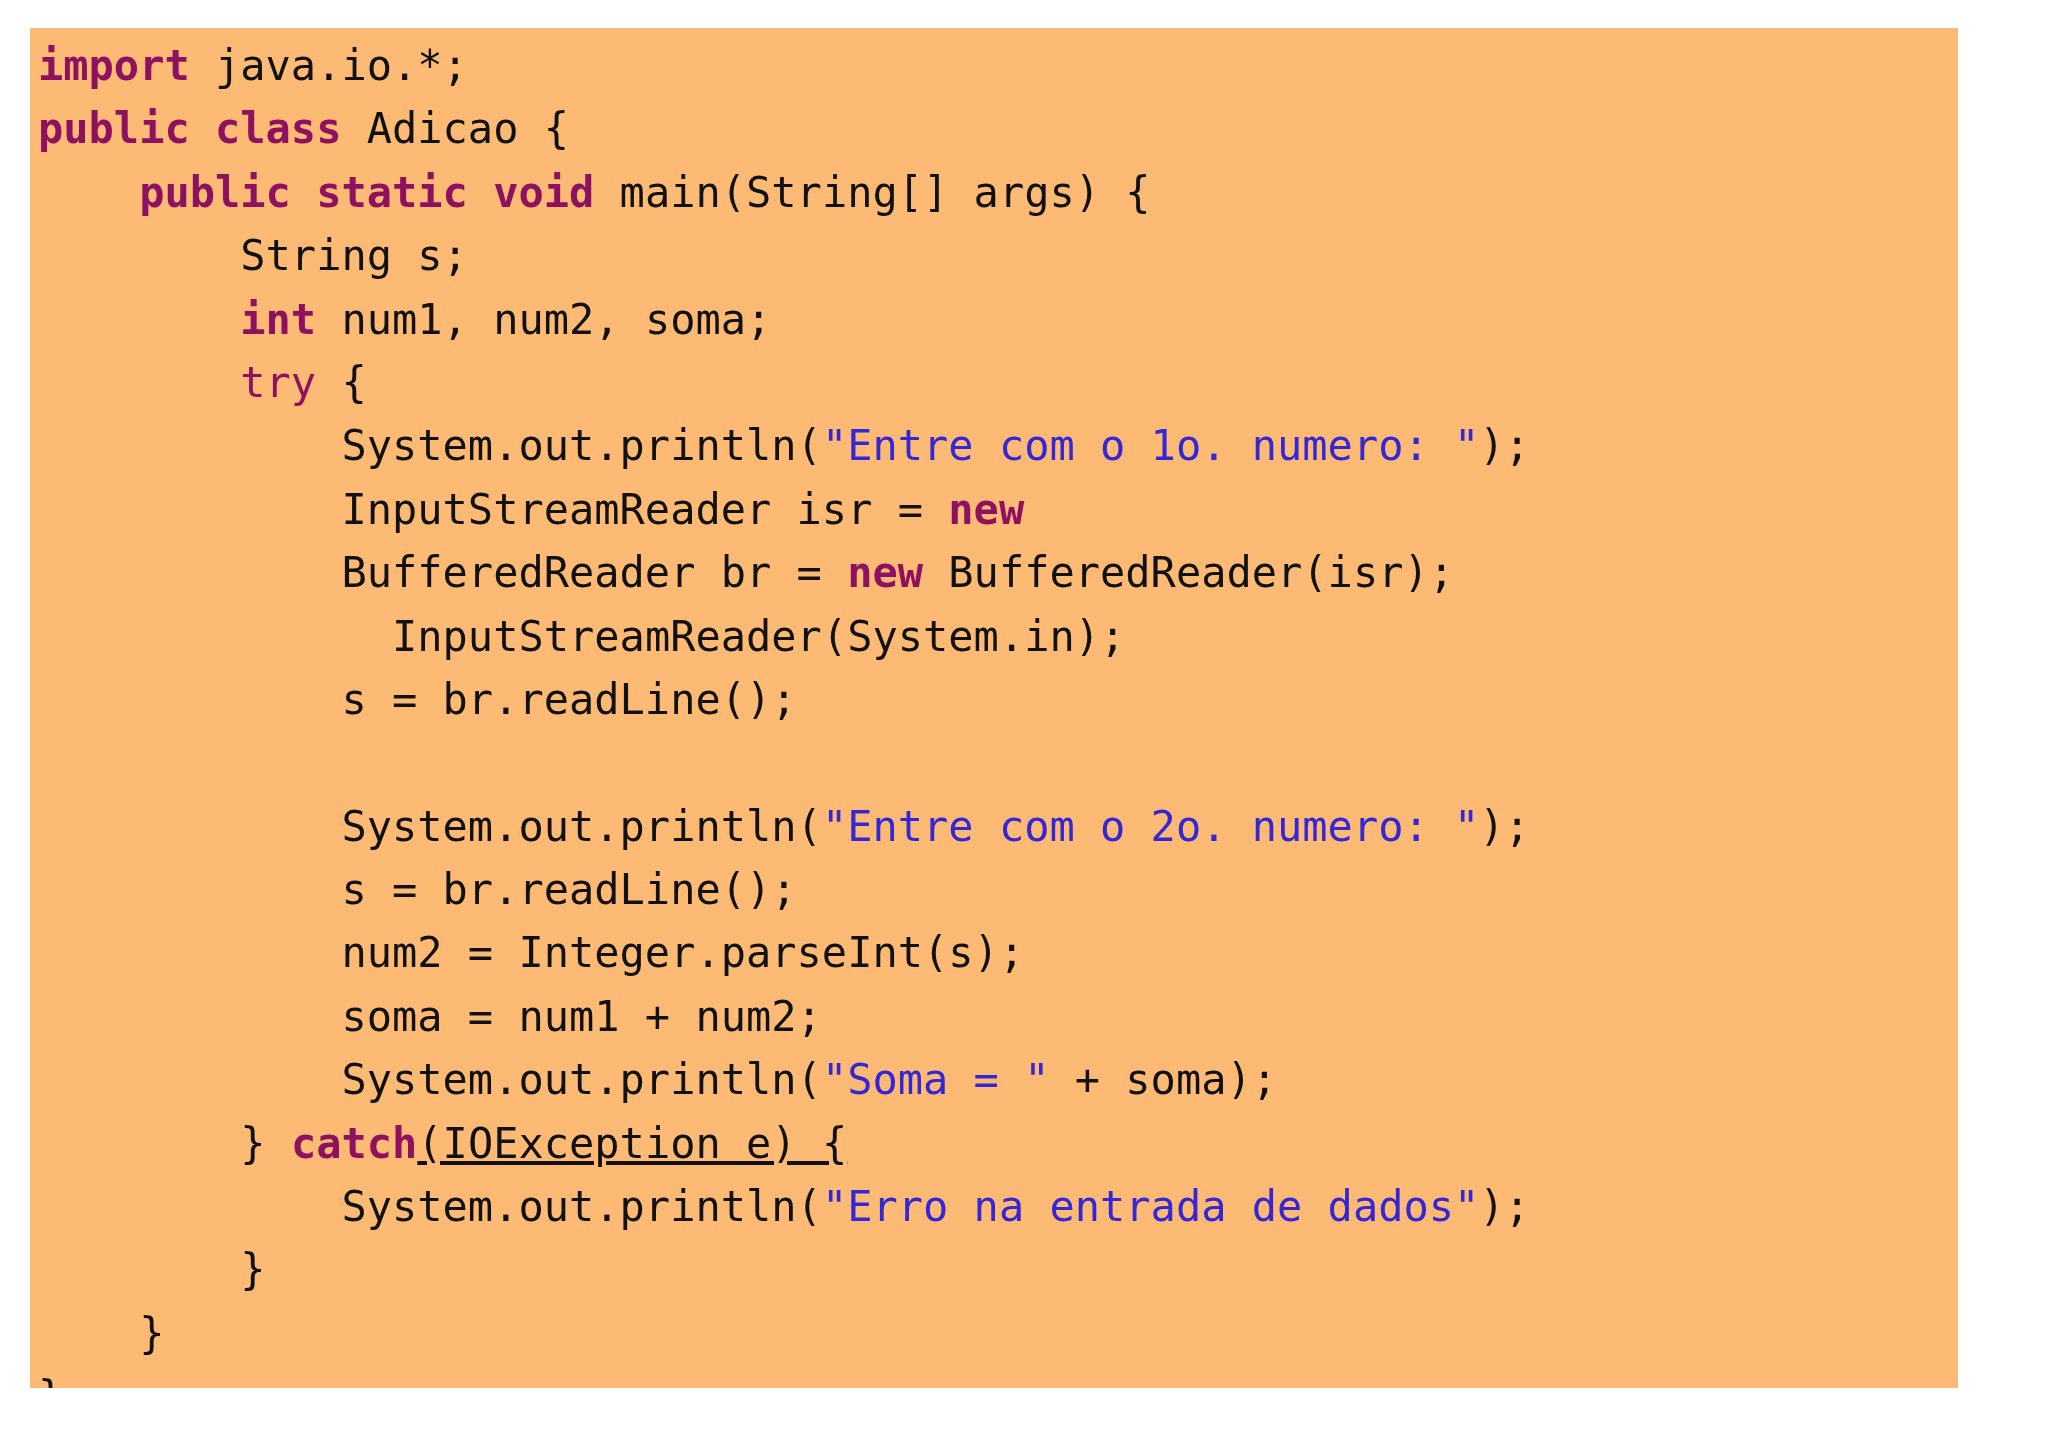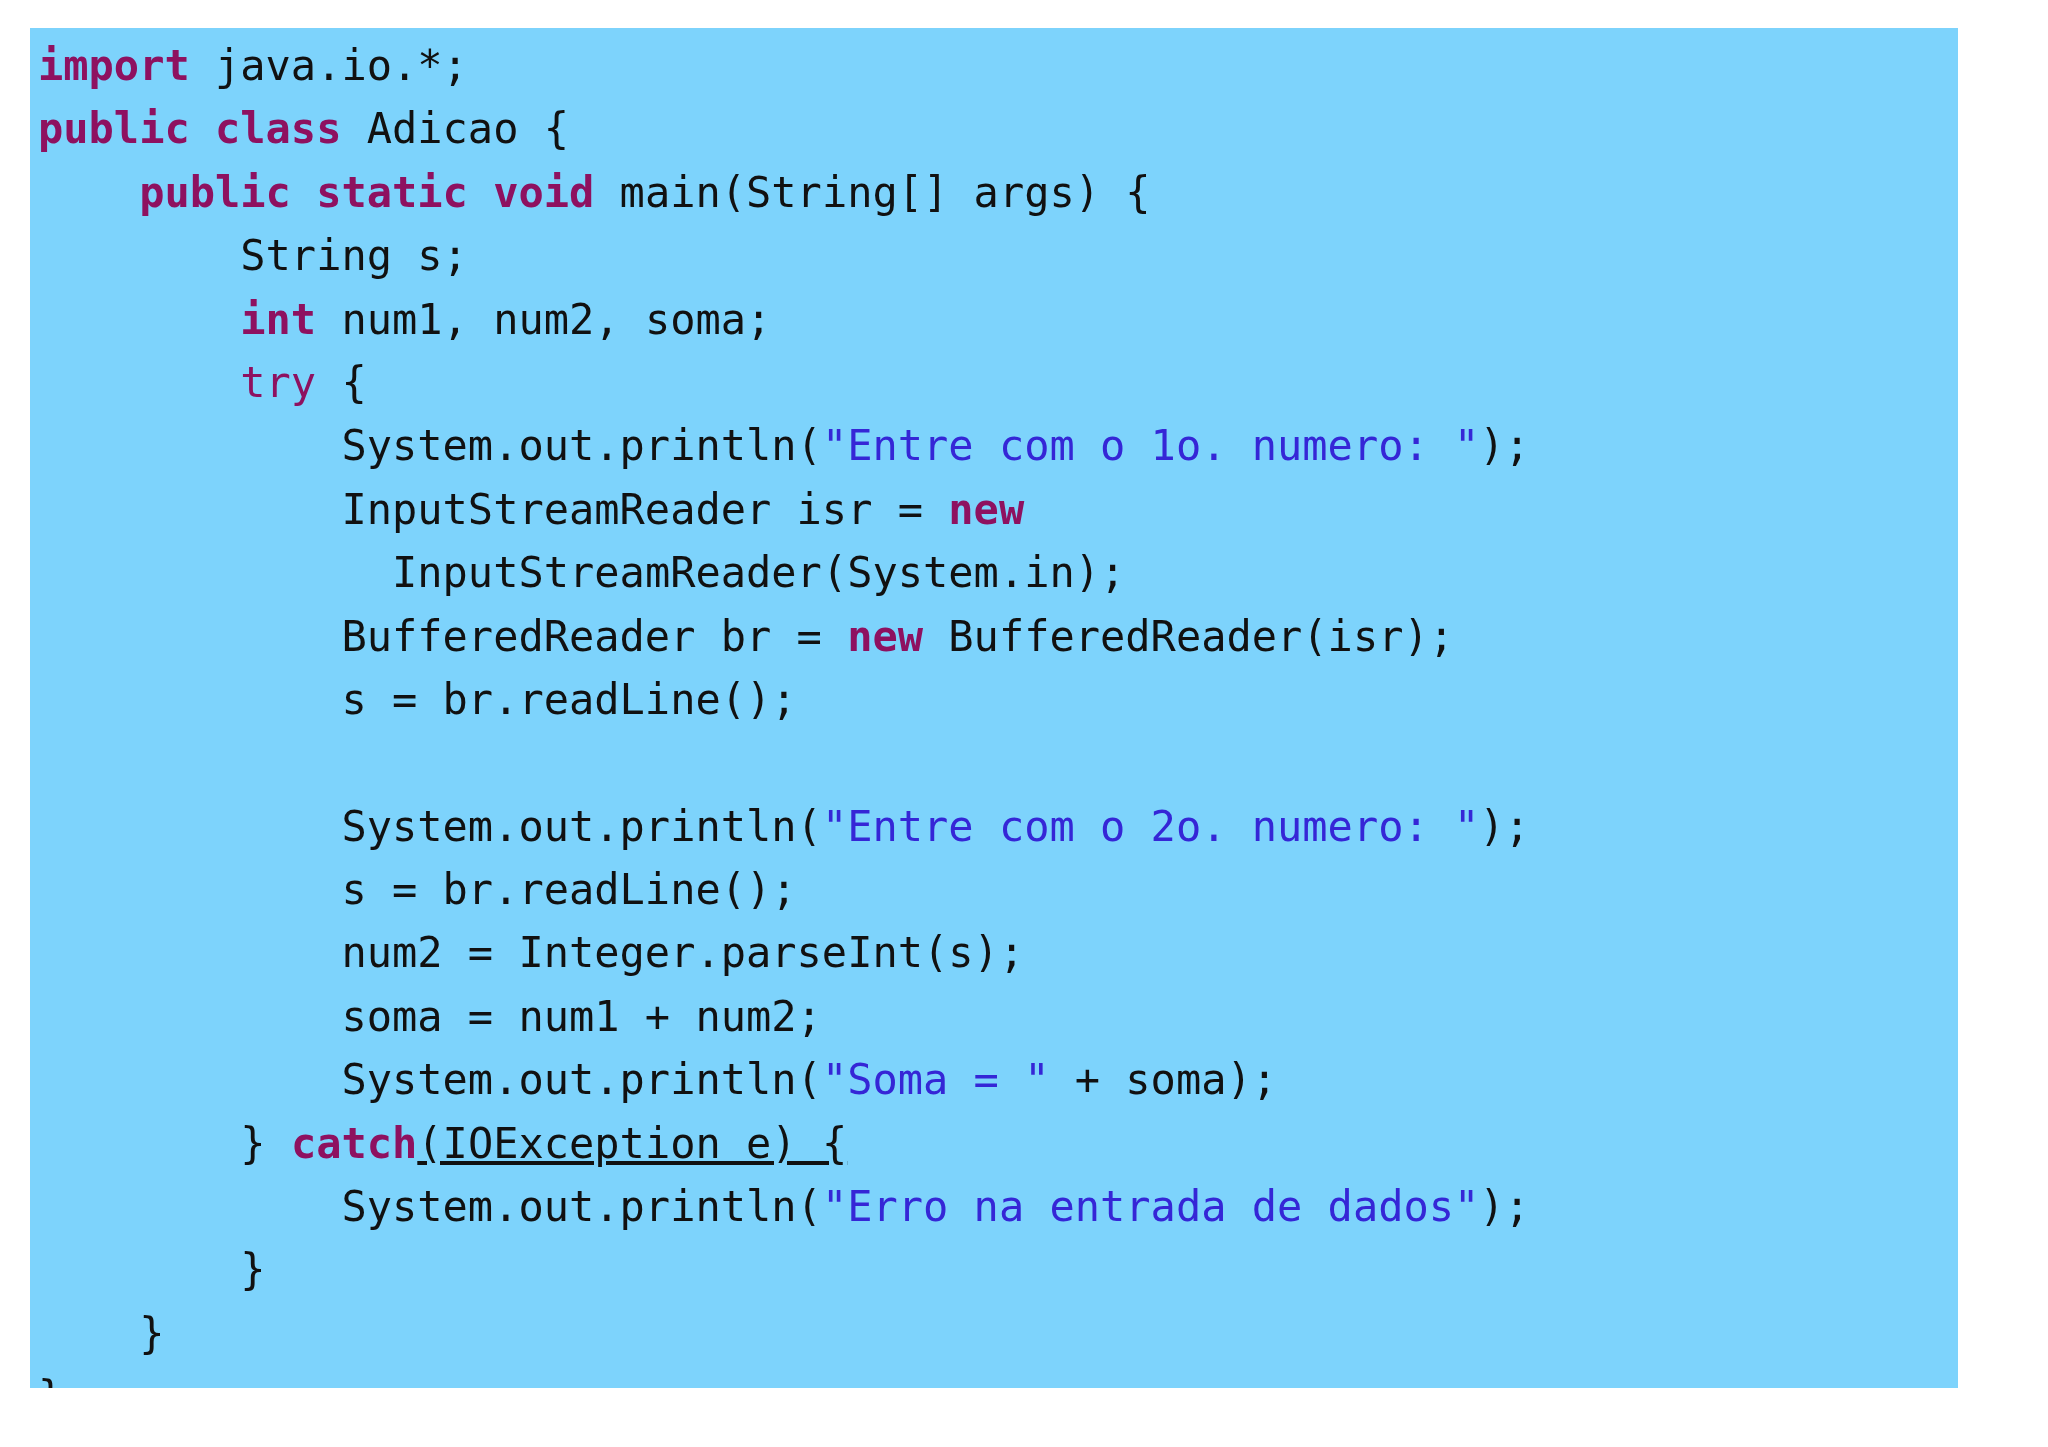--- a/index.html
+++ b/index.html
@@ -48,31 +48,31 @@
   .str {
     color: #3526D6;
   }
   .plain {
     color: #111111;
   }
 </style>
 </head>
 <body>
 
-<div id="code-block" style="background: #7dd3fc;">
+<div id="code-block" style="background: #fdba74;">
     <div class="code-line"><span class="tok kw" style="color: rgb(142, 17, 96); font-weight: bold;">import</span><span class="tok plain" style="color: rgb(17, 17, 17);"> java.io.*;</span></div>
     <div class="code-line"><span class="tok kw" style="color: rgb(142, 17, 96); font-weight: bold;">public class</span><span class="tok plain" style="color: rgb(17, 17, 17);"> Adicao {</span></div>
     <div class="code-line"><span class="tok plain">    </span><span class="tok kw" style="color: rgb(142, 17, 96); font-weight: bold;">public static void</span><span class="tok plain" style="color: rgb(17, 17, 17);"> main(String[] args) {</span></div>
     <div class="code-line"><span class="tok plain">        </span><span class="tok plain" style="color: rgb(17, 17, 17);">String s;</span></div>
     <div class="code-line"><span class="tok plain">        </span><span class="tok kw" style="color: rgb(142, 17, 96); font-weight: bold;">int</span><span class="tok plain" style="color: rgb(17, 17, 17);"> num1, num2, soma;</span></div>
     <div class="code-line"><span class="tok plain">        </span><span class="tok kw" style="color: rgb(142, 17, 96); font-weight: normal;">try</span><span class="tok plain" style="color: rgb(17, 17, 17);"> {</span></div>
     <div class="code-line"><span class="tok plain">            </span><span class="tok plain" style="color: rgb(17, 17, 17);">System.out.println(</span><span class="tok str" style="color: rgb(53, 38, 214);">"Entre com o 1o. numero: "</span><span class="tok plain" style="color: rgb(17, 17, 17);">);</span></div>
     <div class="code-line"><span class="tok plain">            </span><span class="tok plain" style="color: rgb(17, 17, 17);">InputStreamReader isr = </span><span class="tok kw" style="color: rgb(142, 17, 96); font-weight: bold;">new</span></div>
+    <div class="code-line"><span class="tok plain">            </span><span class="tok plain" style="color: rgb(17, 17, 17);">BufferedReader br = </span><span class="tok kw" style="color: rgb(142, 17, 96); font-weight: bold;">new</span><span class="tok plain" style="color: rgb(17, 17, 17);"> BufferedReader(isr);</span></div>
     <div class="code-line"><span class="tok plain">              </span><span class="tok plain" style="color: rgb(17, 17, 17);">InputStreamReader(System.in);</span></div>
-    <div class="code-line"><span class="tok plain">            </span><span class="tok plain" style="color: rgb(17, 17, 17);">BufferedReader br = </span><span class="tok kw" style="color: rgb(142, 17, 96); font-weight: bold;">new</span><span class="tok plain" style="color: rgb(17, 17, 17);"> BufferedReader(isr);</span></div>
     <div class="code-line"><span class="tok plain">            </span><span class="tok plain" style="color: rgb(17, 17, 17);">s = br.readLine();</span></div>
     <div class="code-line"><span class="tok plain">            </span></div>
     <div class="code-line"><span class="tok plain">            </span><span class="tok plain" style="color: rgb(17, 17, 17);">System.out.println(</span><span class="tok str" style="color: rgb(53, 38, 214);">"Entre com o 2o. numero: "</span><span class="tok plain" style="color: rgb(17, 17, 17);">);</span></div>
     <div class="code-line"><span class="tok plain">            </span><span class="tok plain" style="color: rgb(17, 17, 17);">s = br.readLine();</span></div>
     <div class="code-line"><span class="tok plain">            </span><span class="tok plain" style="color: rgb(17, 17, 17);">num2 = Integer.parseInt(s);</span></div>
     <div class="code-line"><span class="tok plain">            </span><span class="tok plain" style="color: rgb(17, 17, 17);">soma = num1 + num2;</span></div>
     <div class="code-line"><span class="tok plain">            </span><span class="tok plain" style="color: rgb(17, 17, 17);">System.out.println(</span><span class="tok str" style="color: rgb(53, 38, 214);">"Soma = "</span><span class="tok plain" style="color: rgb(17, 17, 17);"> + soma);</span></div>
     <div class="code-line"><span class="tok plain">        </span><span class="tok plain" style="color: rgb(17, 17, 17);">} </span><span class="tok kw" style="color: rgb(142, 17, 96); font-weight: bold;">catch</span><span class="tok plain" style="color: rgb(17, 17, 17); text-decoration: underline;">(IOException e) {</span></div>
     <div class="code-line"><span class="tok plain">            </span><span class="tok plain" style="color: rgb(17, 17, 17);">System.out.println(</span><span class="tok str" style="color: rgb(53, 38, 214);">"Erro na entrada de dados"</span><span class="tok plain" style="color: rgb(17, 17, 17);">);</span></div>
     <div class="code-line"><span class="tok plain">        </span><span class="tok plain" style="color: rgb(17, 17, 17);">}</span></div>

